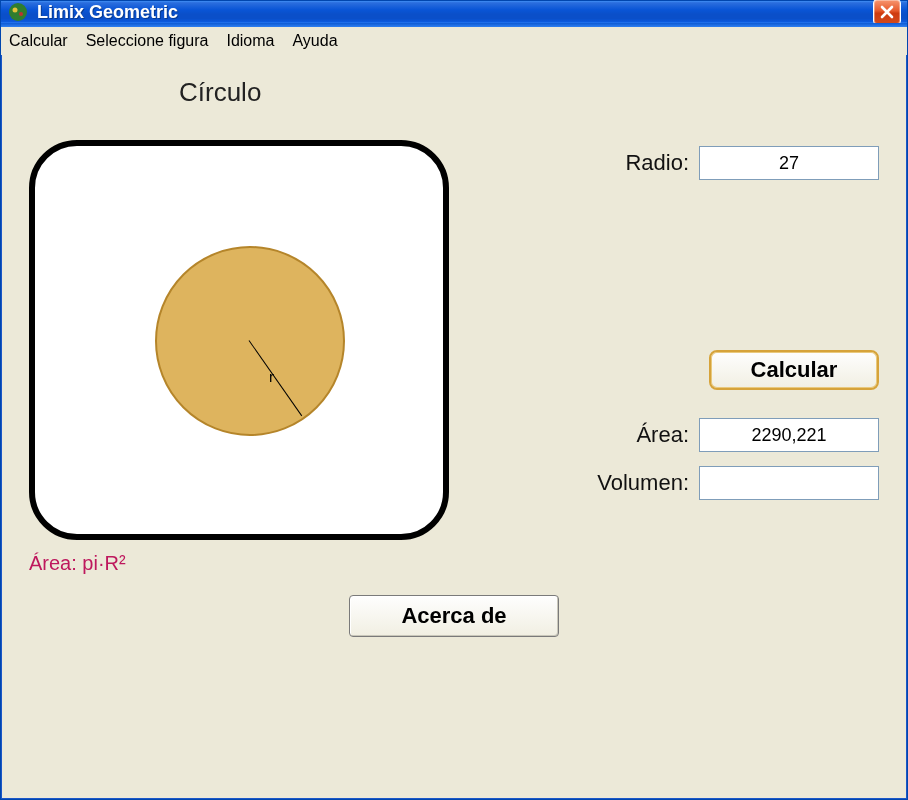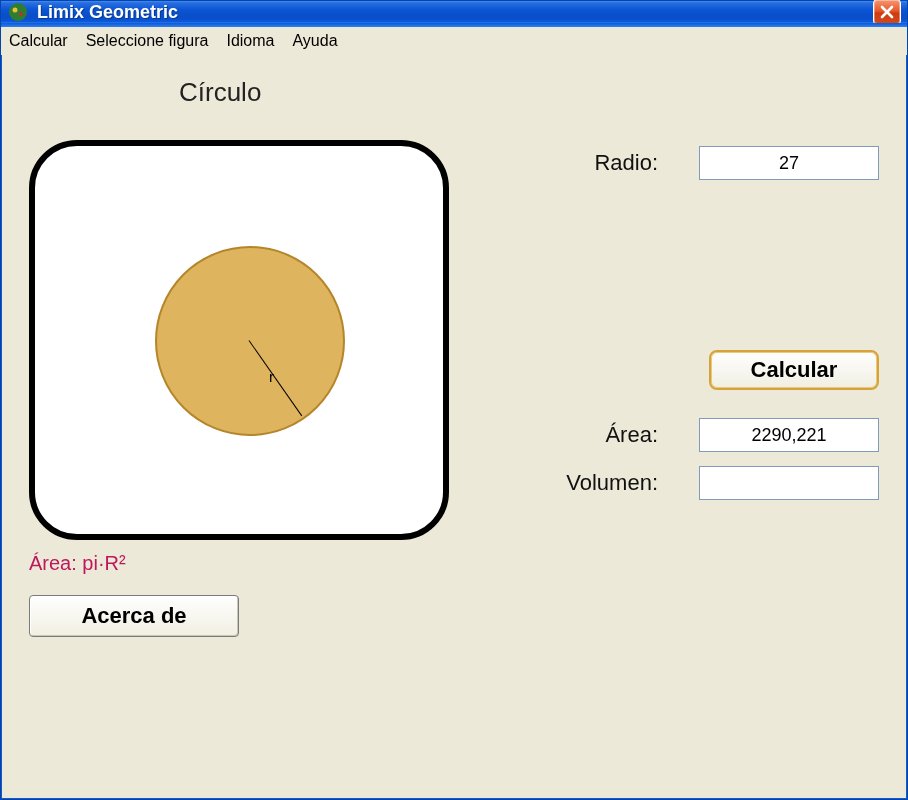--- a/index.html
+++ b/index.html
@@ -130,21 +130,20 @@
   .right-panel {
     flex: 1;
     padding-left: 58px;
     padding-top: 6px;
   }
   .field-row {
     display:flex;
     align-items:center;
     justify-content:flex-end;
     margin-bottom: 14px;
-    gap: 31px;
   }
   .field-label {
     font-size: 22px;
     color:#111;
     margin-right: 10px;
   }
   .text-input {
     width: 180px;
     height: 32px;
     border: 1px solid #7f9db9;
@@ -163,20 +162,21 @@
     border: 2px solid #d6a33a;
     border-radius: 8px;
     font-size: 22px;
     font-weight: bold;
     font-family: Verdana, sans-serif;
     cursor: pointer;
     box-shadow: 0 0 0 1px #e9c97c inset;
   }
   .bottom-bar {
     display:flex;
+    justify-content:center;
     gap: 44px;
     padding: 20px 0 28px 0;
   }
   .std-btn {
     width: 210px;
     height: 42px;
     background: linear-gradient(to bottom,#fefefe,#f1efe2);
     border: 1px solid #7a7a7a;
     border-radius: 4px;
     font-size: 22px;

